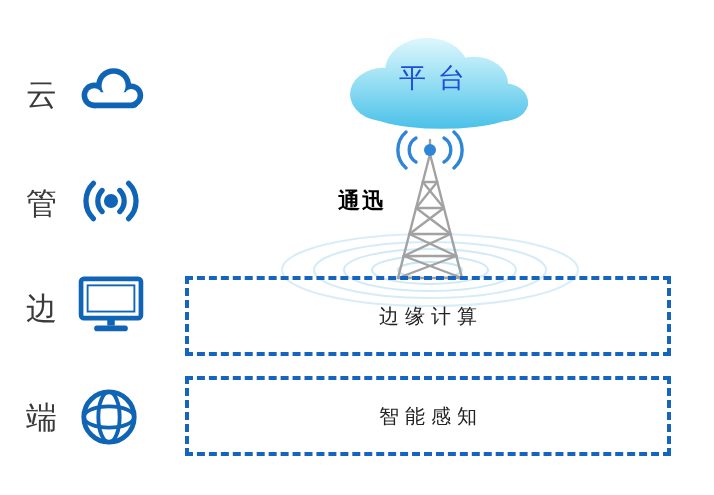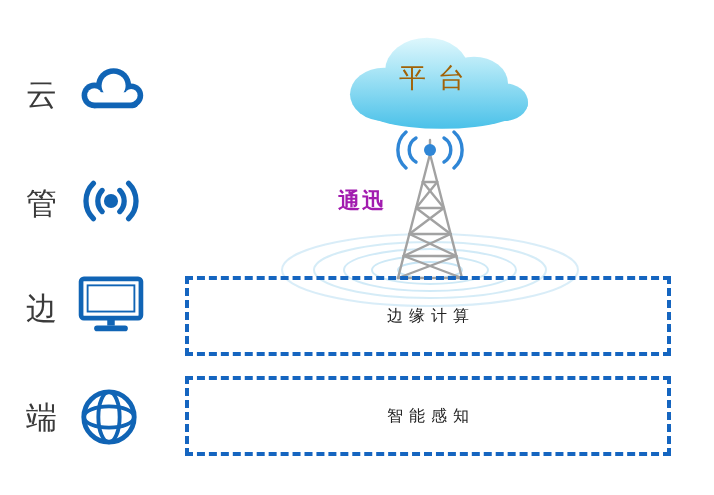--- a/index.html
+++ b/index.html
@@ -20,36 +20,36 @@
   .i-broadcast{left:74px;top:176px;width:74px;height:50px;}
   .i-monitor{left:78px;top:276px;width:66px;height:58px;}
   .i-globe{left:78px;top:386px;width:62px;height:62px;}
 
   .ripples{position:absolute;left:280px;top:228px;width:310px;height:84px;}
   .tower{position:absolute;left:360px;top:130px;width:140px;height:160px;}
 
   .cloud-shape{position:absolute;left:322px;top:30px;width:220px;height:102px;}
   .platform-label{
     position:absolute;left:322px;top:60px;width:220px;text-align:center;
-    font-size:27px;letter-spacing:12px;text-indent:12px;color:#a16207;
+    font-size:27px;letter-spacing:12px;text-indent:12px;color:#1d4ed8;
     font-family:"Liberation Serif", serif;
   }
   .comm-label{
     position:absolute;left:338px;top:186px;font-size:22px;font-weight:bold;
-    color:#a21caf;letter-spacing:2px;font-family:"Liberation Serif", serif;
+    color:#000000;letter-spacing:2px;font-family:"Liberation Serif", serif;
   }
   .dbox{
     position:absolute;left:185px;width:478px;height:72px;
     border:4px dashed #1565c0;background:transparent;
     display:flex;align-items:center;justify-content:center;
   }
   .b1{top:276px;}
   .b2{top:376px;align-items:center;}
   .dbox span{
-    font-size:16px;color:#222;letter-spacing:6px;text-indent:6px;
+    font-size:20px;color:#222;letter-spacing:6px;text-indent:6px;
     font-family:"Liberation Serif", serif;
   }
 </style>
 </head>
 <body>
 
 <div class="canvas">
 
   <span class="tier-label tl0">云</span>
   <span class="tier-label tl1">管</span>

